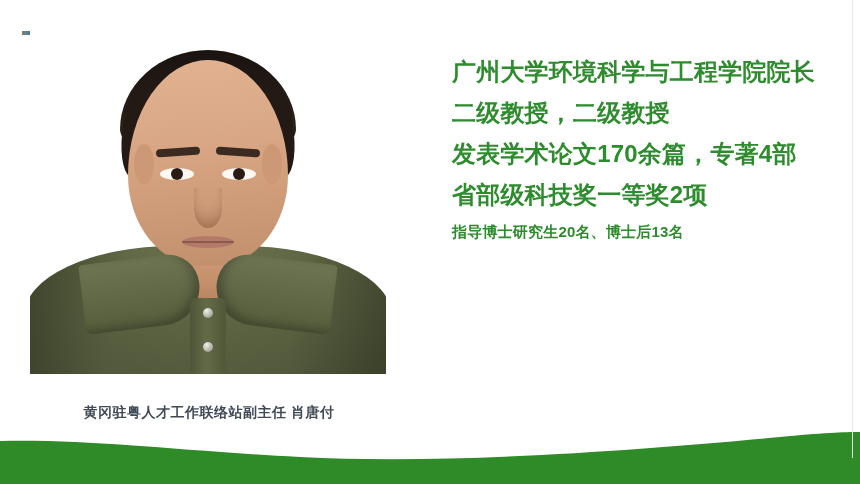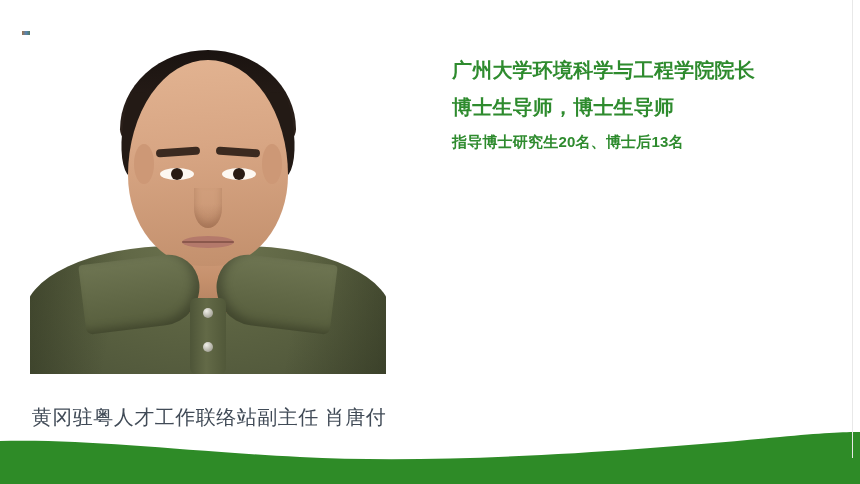--- a/index.html
+++ b/index.html
@@ -222,36 +222,36 @@
   }
 
   
   .caption {
     position: absolute;
     left: 30px;
     top: 404px;
     width: 358px;
     text-align: center;
     color: #414b57;
-    font-size: 20px;
-    font-weight: normal;
+    font-size: 14px;
+    font-weight: bold;
     letter-spacing: .5px;
     white-space: nowrap;
   }
 
   
   .bullets {
     position: absolute;
     left: 452px;
     top: 60px;
     width: 392px;
   }
   .bullet-line {
     color: #2e8b2e;
-    font-size: 20px;
+    font-size: 24px;
     font-weight: bold;
     line-height: 1;
     margin-bottom: 17px;
     white-space: nowrap;
     letter-spacing: .2px;
   }
   .bullet-line.last {
     font-size: 15px;
     margin-bottom: 0;
   }
@@ -310,21 +310,23 @@
       <div class="ph-placket"></div>
       <div class="ph-btn b1"></div>
       <div class="ph-btn b2"></div>
     </div>
   </div>
 
   <div class="caption">黄冈驻粤人才工作联络站副主任  肖唐付</div>
 
   <div class="bullets">
     <div class="bullet-line">广州大学环境科学与工程学院院长</div>
-    <div class="bullet-line">博士生导师，博士生导师</div>
+    <div class="bullet-line">二级教授，二级教授</div>
+    <div class="bullet-line">发表学术论文170余篇，专著4部</div>
+    <div class="bullet-line">省部级科技奖一等奖2项</div>
     <div class="bullet-line last">指导博士研究生20名、博士后13名</div>
   </div>
 
   <svg class="wave" viewBox="0 0 860 56" preserveAspectRatio="none">
     <path d="M0,13 C90,11 170,22 300,29 C450,37 640,22 780,9 C820,5 845,4 860,4 L860,56 L0,56 Z" fill="#2e8b27"></path>
   </svg>
 
   <div class="slide-right-rule"></div>
 </div>
 

